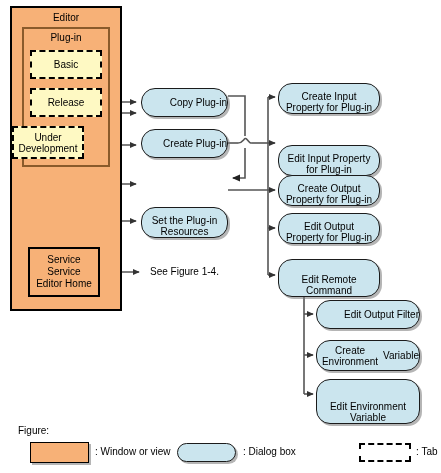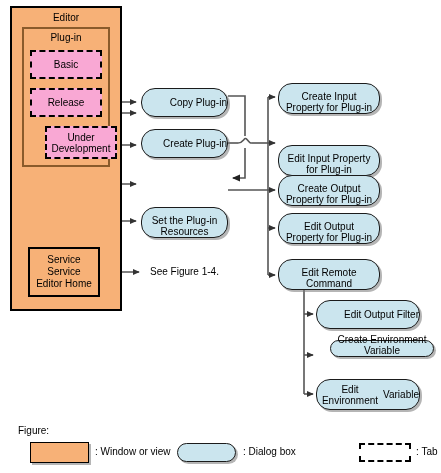--- a/index.html
+++ b/index.html
@@ -44,21 +44,21 @@
     position: absolute;
     width: 100%;
     text-align: center;
     font-size: 10px;
     color: #000;
     line-height: 12px;
   }
   
   .tab {
     position: absolute;
-    background: #f9a8d4;
+    background: #fef9c3;
     border: 2px dashed #000000;
     box-sizing: border-box;
     display: flex;
     align-items: center;
     justify-content: center;
     text-align: center;
     font-size: 10px;
     line-height: 11px;
     color: #000;
   }
@@ -224,21 +224,21 @@
   </div>
 
   <div class="tab" style="left:30px; top:50px; width:72px; height:29px;">
     <span>Basic</span>
   </div>
 
   <div class="tab" style="left:30px; top:88px; width:72px; height:29px;">
     <span>Release</span>
   </div>
 
-  <div class="tab" style="left:45px; top:126px; width:72px; height:33px; flex-direction:column;justify-content:center;">
+  <div class="tab" style="left:12px; top:126px; width:72px; height:33px; flex-direction:column;justify-content:center;">
     <span>Under</span>
     <span>Development</span>
   </div>
 
   <div class="plainbox" style="left:28px; top:247px; width:72px; height:50px; flex-direction:column;">
     <span>Service</span>
     <span>Service</span>
     <span>Editor Home</span>
   </div>
 
@@ -271,35 +271,35 @@
   <div class="dialog" style="left:278px; top:175px; width:102px; height:31px; flex-direction:column;">
     <span>Create Output</span>
     <span>Property for Plug-in</span>
   </div>
 
   <div class="dialog" style="left:278px; top:213px; width:102px; height:31px; flex-direction:column;">
     <span>Edit Output</span>
     <span>Property for Plug-in</span>
   </div>
 
-  <div class="dialog" style="left:278px; top:259px; width:102px; height:31px; flex-direction:column;">
+  <div class="dialog" style="left:278px; top:259px; width:102px; height:38px; flex-direction:column;">
     <span>Edit Remote</span>
     <span>Command</span>
   </div>
 
   <div class="dialog" style="left:316px; top:300px; width:104px; height:29px;">
     <span>Edit Output Filter</span>
   </div>
 
-  <div class="dialog" style="left:330px; top:340px; width:104px; height:17px; flex-direction:column;">
+  <div class="dialog" style="left:316px; top:340px; width:104px; height:31px; flex-direction:row;">
     <span>Create Environment</span>
     <span>Variable</span>
   </div>
 
-  <div class="dialog" style="left:316px; top:379px; width:104px; height:31px; flex-direction:row;">
+  <div class="dialog" style="left:316px; top:379px; width:104px; height:45px; flex-direction:column;">
     <span>Edit Environment</span>
     <span>Variable</span>
   </div>
 
   <div id="legend">
     <div class="legend-title">Figure:</div>
 
     <div class="legend-swatch-window"></div>
     <div class="legend-text lt-window">: Window or view</div>
 

